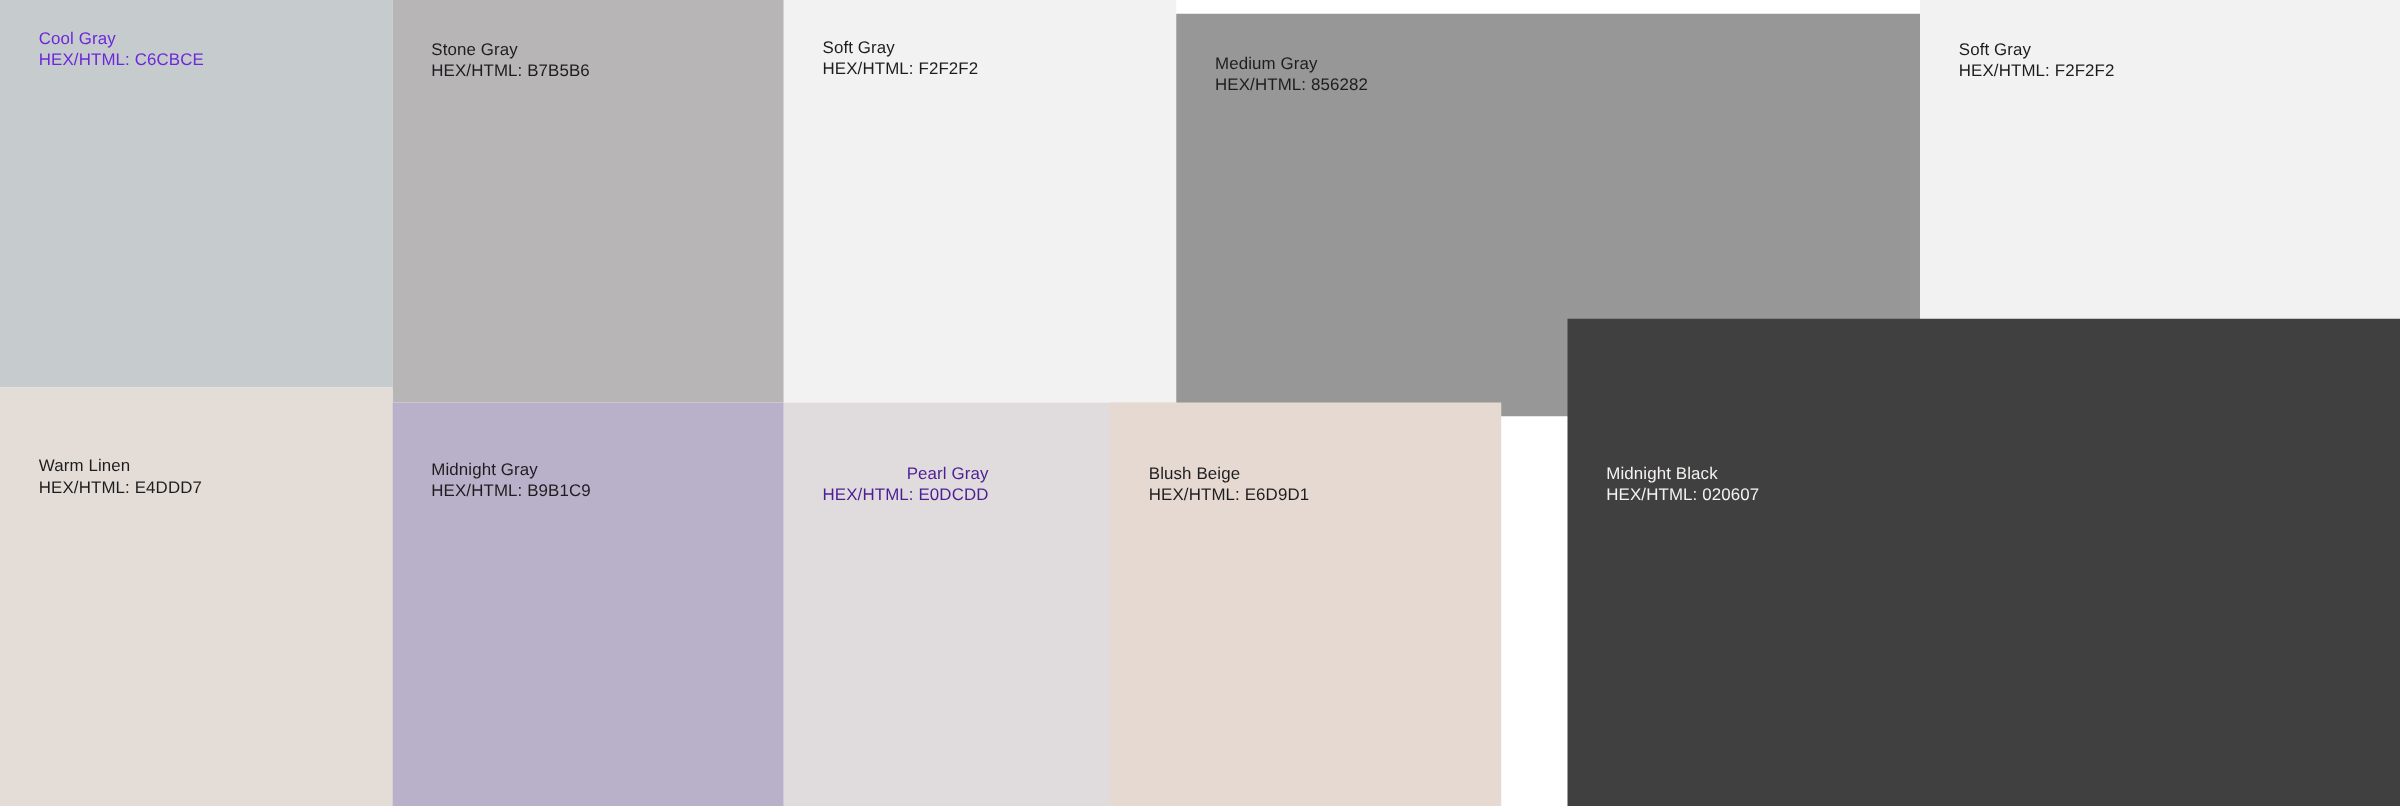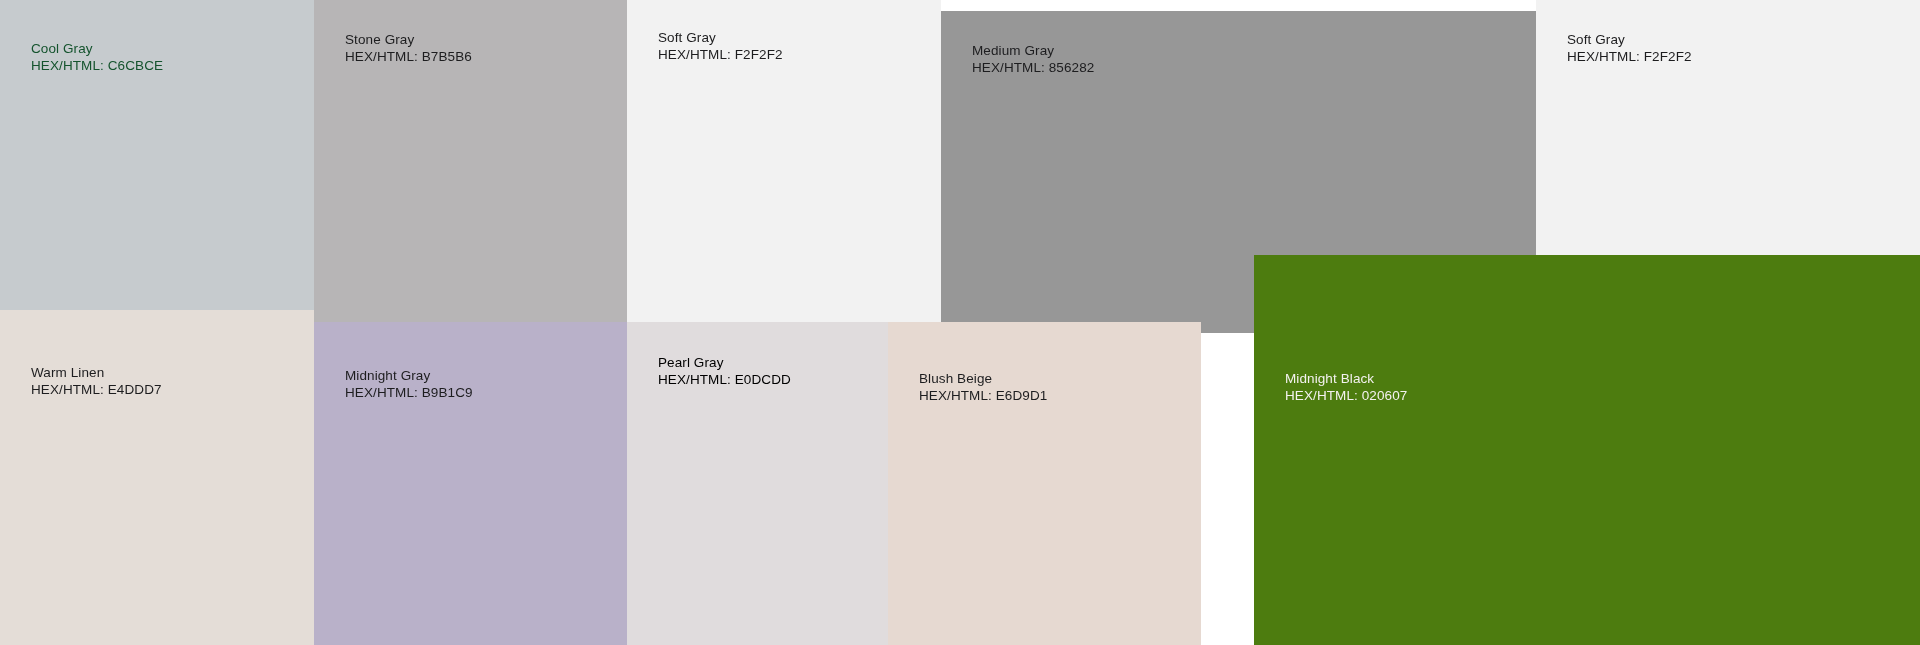--- a/index.html
+++ b/index.html
@@ -40,21 +40,21 @@
     font-weight: 400;
   }
   .dark-text  { color: #1d1d1f; }
   .light-text { color: #f4f2f0; }
 </style>
 </head>
 <body>
 
 <div id="palette-board" style="width: 1920px; height: 645px;">
     <div class="swatch" style="left: 0px; top: 0px; width: 314px; height: 310px; background: rgb(198, 203, 206);">
-      <div class="swatch-label dark-text" style="top: 40px; color: #14532d;">
+      <div class="swatch-label dark-text" style="top: 22px; color: #6d28d9;">
         <span class="swatch-name">Cool Gray</span>
         <span class="swatch-hex">HEX/HTML: C6CBCE</span>
       </div>
     </div>
     <div class="swatch" style="left: 314px; top: 0px; width: 313px; height: 322px; background: rgb(183, 181, 182); padding-left: 16px;">
       <div class="swatch-label dark-text" style="top: 31px; color: rgb(29, 29, 31);">
         <span class="swatch-name">Stone Gray</span>
         <span class="swatch-hex">HEX/HTML: B7B5B6</span>
       </div>
     </div>
@@ -82,30 +82,30 @@
         <span class="swatch-hex">HEX/HTML: E4DDD7</span>
       </div>
     </div>
     <div class="swatch" style="left: 314px; top: 322px; width: 313px; height: 323px; background: rgb(185, 177, 201);">
       <div class="swatch-label dark-text" style="top: 45px; color: rgb(29, 29, 31);">
         <span class="swatch-name">Midnight Gray</span>
         <span class="swatch-hex">HEX/HTML: B9B1C9</span>
       </div>
     </div>
     <div class="swatch" style="left: 627px; top: 322px; width: 314px; height: 323px; background: rgb(224, 220, 221);">
-      <div class="swatch-label dark-text" style="top: 32px; color: #000000;">
+      <div class="swatch-label dark-text" style="top: 48px; color: #4c1d95; text-align: right;">
         <span class="swatch-name">Pearl Gray</span>
         <span class="swatch-hex">HEX/HTML: E0DCDD</span>
       </div>
     </div>
     <div class="swatch" style="left: 888px; top: 322px; width: 313px; height: 352px; background: rgb(230, 217, 209);">
       <div class="swatch-label dark-text" style="top: 48px; color: rgb(29, 29, 31);">
         <span class="swatch-name">Blush Beige</span>
         <span class="swatch-hex">HEX/HTML: E6D9D1</span>
       </div>
     </div>
-    <div class="swatch" style="left: 1254px; top: 255px; width: 666px; height: 390px; background: #4d7c0f;">
+    <div class="swatch" style="left: 1254px; top: 255px; width: 666px; height: 390px; background: #404040;">
       <div class="swatch-label light-text" style="top: 115px; color: rgb(244, 242, 240);">
         <span class="swatch-name">Midnight Black</span>
         <span class="swatch-hex">HEX/HTML: 020607</span>
       </div>
     </div>
   </div>
 
 </body></html>

